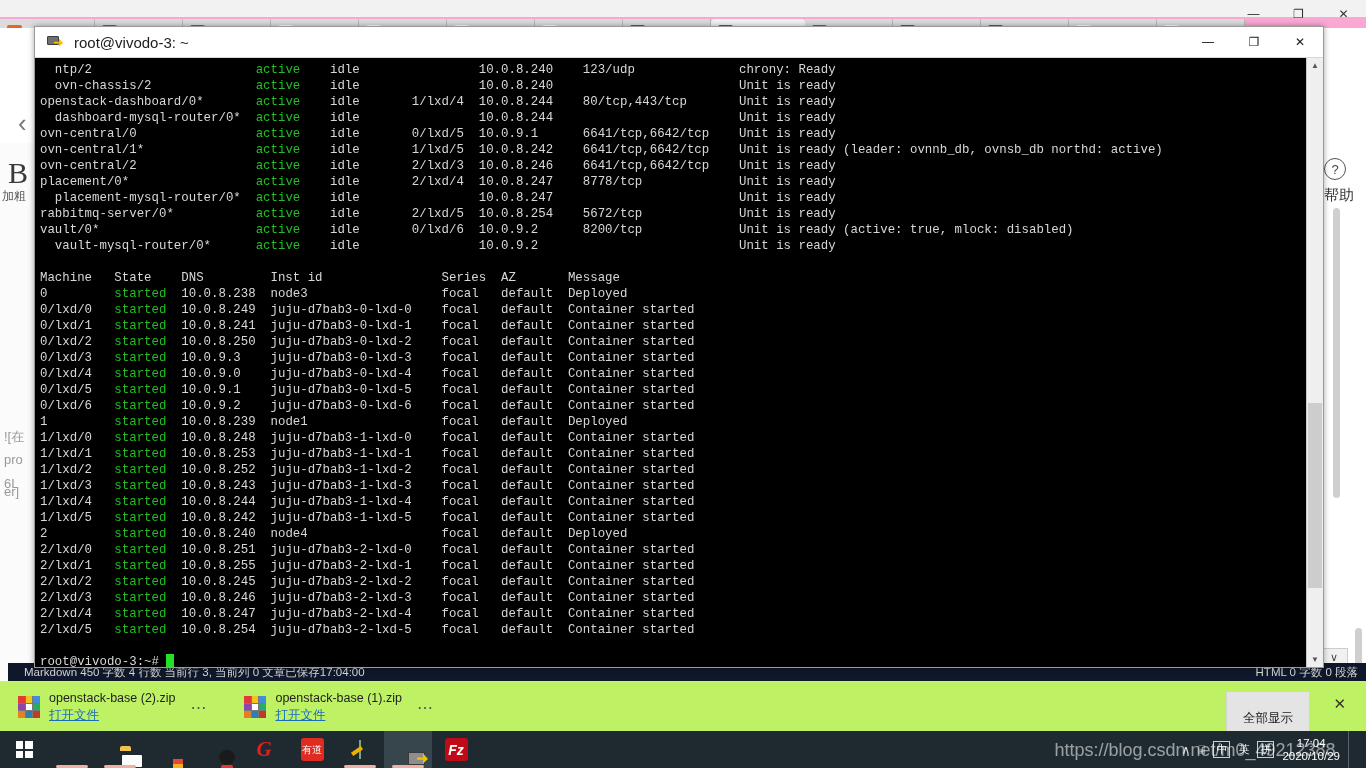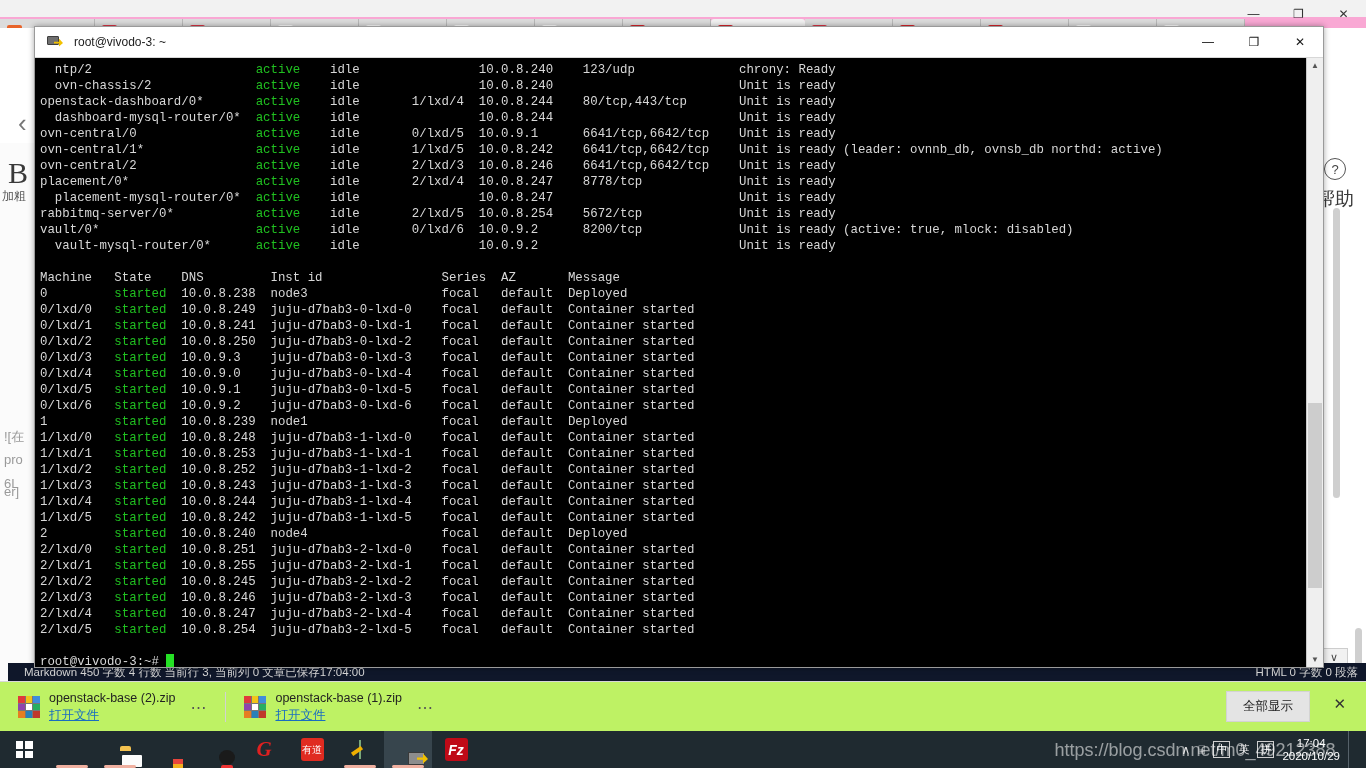--- a/index.html
+++ b/index.html
@@ -41,21 +41,21 @@
   
   #nav-back{position:absolute;left:18px;top:80px;font-size:26px;color:#777;}
   #editor-left{position:absolute;left:0;top:115px;width:34px;height:560px;background:#fbfbfb;
      border-right:1px solid #e2e2e2;overflow:hidden;}
   #bigB{position:absolute;left:8px;top:128px;font-size:30px;color:#3a3a3a;
      font-family:"Liberation Serif",serif;}
   #subB{position:absolute;left:2px;top:160px;font-size:12px;color:#555;}
   .ghost-txt{position:absolute;font-size:13px;color:#9a9a9a;font-family:"Liberation Sans",sans-serif;}
   #help-icon{position:absolute;right:20px;top:130px;width:20px;height:20px;border:1.5px solid #555;
      border-radius:50%;font-size:13px;color:#444;display:flex;align-items:center;justify-content:center;}
-  #help-label{position:absolute;right:12px;top:158px;font-size:19px;color:#3a3a3a;}
+  #help-label{position:absolute;right:12px;top:158px;font-size:15px;color:#3a3a3a;}
   #right-scroll{position:absolute;right:26px;top:180px;width:7px;height:290px;background:#cfcfcf;border-radius:4px;}
   #right-scroll2{position:absolute;right:4px;top:600px;width:7px;height:120px;background:#cfcfcf;border-radius:4px;}
 
   
   #editor-status{position:absolute;left:8px;top:663px;width:1366px;height:18px;background:#0f172a;
      color:#d6d6d6;font-size:11.5px;display:flex;align-items:center;justify-content:space-between;
      padding:0 16px;box-sizing:border-box;}
   #collapse-chevron{position:absolute;right:18px;top:648px;width:26px;height:16px;background:#f1f1f1;
      border:1px solid #cdcdcd;display:flex;align-items:center;justify-content:center;font-size:11px;color:#444;}
 
@@ -73,35 +73,35 @@
        linear-gradient(#ffffff,#ffffff) 8px 8px/6px 6px no-repeat,
        linear-gradient(#27ae60,#27ae60) 15px 8px/7px 6px no-repeat,
        linear-gradient(#e67e22,#e67e22) 0 15px/7px 7px no-repeat,
        linear-gradient(#2980b9,#2980b9) 8px 15px/6px 7px no-repeat,
        linear-gradient(#c0392b,#c0392b) 15px 15px/7px 7px no-repeat,
        #777;}
   .dl-txt{display:flex;flex-direction:column;gap:2px;}
   .dl-name{font-size:12.5px;color:#222;}
   .dl-open{font-size:12.5px;color:#1a6ec0;text-decoration:underline;}
   .dl-more{font-size:16px;color:#555;letter-spacing:1px;padding:0 6px;}
-  #dl-showall{position:absolute;right:56px;top:691px;height:29px;padding:0 16px;background:#e4e4e4;
+  #dl-showall{position:absolute;right:56px;top:691px;height:29px;padding:12px 16px;background:#e4e4e4;
      border:1px solid #d3d3d3;display:flex;align-items:center;font-size:12.5px;color:#222;}
   #dl-close{position:absolute;right:20px;top:695px;font-size:15px;color:#333;}
 
   
   #terminal-window{position:absolute;left:34px;top:26px;width:1288px;height:640px;
      background:#000;border:1px solid #9a9a9a;box-shadow:0 0 6px rgba(0,0,0,.35);}
   #term-title{height:30px;background:#fff;border-bottom:1px solid #d7d7d7;display:flex;
      align-items:center;position:relative;}
   #term-icon{width:17px;height:15px;margin-left:12px;position:relative;flex:0 0 17px;}
   #term-icon::before{content:"";position:absolute;left:0;top:1px;width:12px;height:9px;
      background:#6f6f6f;border:1px solid #3d3d3d;border-radius:1px;box-sizing:border-box;}
   #term-icon::after{content:"";position:absolute;left:7px;top:4px;width:9px;height:8px;
      background:#f2c100;clip-path:polygon(0 40%,55% 40%,55% 0,100% 55%,55% 100%,55% 62%,0 62%);}
-  #term-title-text{margin-left:10px;font-size:12px;color:#1c1c1c;}
+  #term-title-text{margin-left:10px;font-size:15px;color:#1c1c1c;}
   #term-ctl{position:absolute;right:0;top:0;height:30px;display:flex;}
   #term-ctl div{width:46px;height:30px;display:flex;align-items:center;justify-content:center;
      font-size:12px;color:#151515;}
   #term-body{position:relative;height:609px;background:#000;overflow:hidden;}
   #term-scroll-track{position:absolute;right:0;top:0;width:16px;height:100%;background:#efefef;
      border-left:1px solid #c9c9c9;}
   #term-scroll-thumb{position:absolute;right:1px;top:345px;width:14px;height:185px;background:#cdcdcd;}
   .term-arrow{position:absolute;right:1px;width:14px;height:15px;background:#efefef;color:#555;
      font-size:8px;display:flex;align-items:center;justify-content:center;}
   pre#term-text{margin:0;padding:4px 0 0 5px;color:#d8d8d8;font-size:12.4px;line-height:16px;

